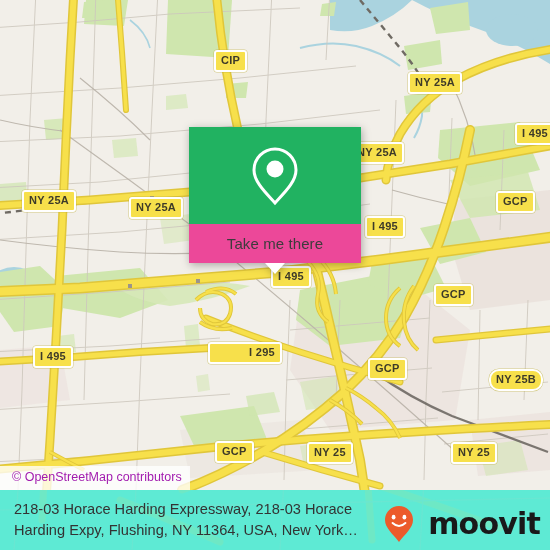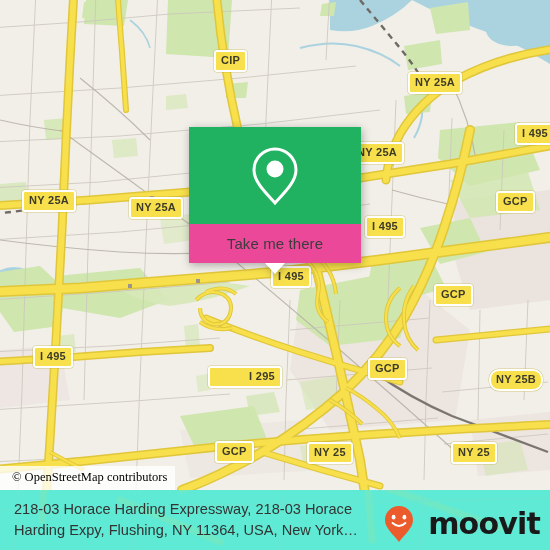--- a/index.html
+++ b/index.html
@@ -89,25 +89,24 @@
     border-top: 11px solid #ffffff;
   }
 
   
   .attribution {
     position: absolute;
     left: 0;
     top: 466px;
     padding: 3px 8px 4px 12px;
     background: rgba(255,255,255,0.78);
-    color: #000000;
+    color: #a21caf;
     font-size: 12.5px;
     line-height: 1.4;
     white-space: nowrap;
-    font-family: Liberation Serif, serif;
   }
 
   
   .footer {
     position: absolute;
     left: 0; top: 490px;
     width: 550px; height: 60px;
     background: #5eead4;
     overflow: hidden;
   }
@@ -342,21 +341,21 @@
         <div class="shield" style="left: 408px; top: 72px;">NY 25A</div>
         <div class="shield" style="left: 515px; top: 123px;">I 495</div>
         <div class="shield" style="left: 350px; top: 142px;">NY 25A</div>
         <div class="shield" style="left: 22px; top: 190px;">NY 25A</div>
         <div class="shield" style="left: 129px; top: 197px;">NY 25A</div>
         <div class="shield" style="left: 496px; top: 191px;">GCP</div>
         <div class="shield" style="left: 365px; top: 216px;">I 495</div>
         <div class="shield" style="left: 271px; top: 266px;">I 495</div>
         <div class="shield" style="left: 434px; top: 284px;">GCP</div>
         <div class="shield" style="left: 33px; top: 346px;">I 495</div>
-        <div class="shield" style="left: 208px; top: 366px; padding-left: 39px;">I 295</div>
+        <div class="shield" style="left: 208px; top: 342px; padding-left: 39px;">I 295</div>
         <div class="shield" style="left: 368px; top: 358px;">GCP</div>
         <div class="shield" style="left: 489px; top: 369px; border-radius: 10px;">NY 25B</div>
         <div class="shield" style="left: 215px; top: 441px;">GCP</div>
         <div class="shield" style="left: 307px; top: 442px;">NY 25</div>
         <div class="shield" style="left: 451px; top: 442px;">NY 25</div>
       </div>
 
     <div class="attribution">© OpenStreetMap contributors</div>
 
     <div class="card">

